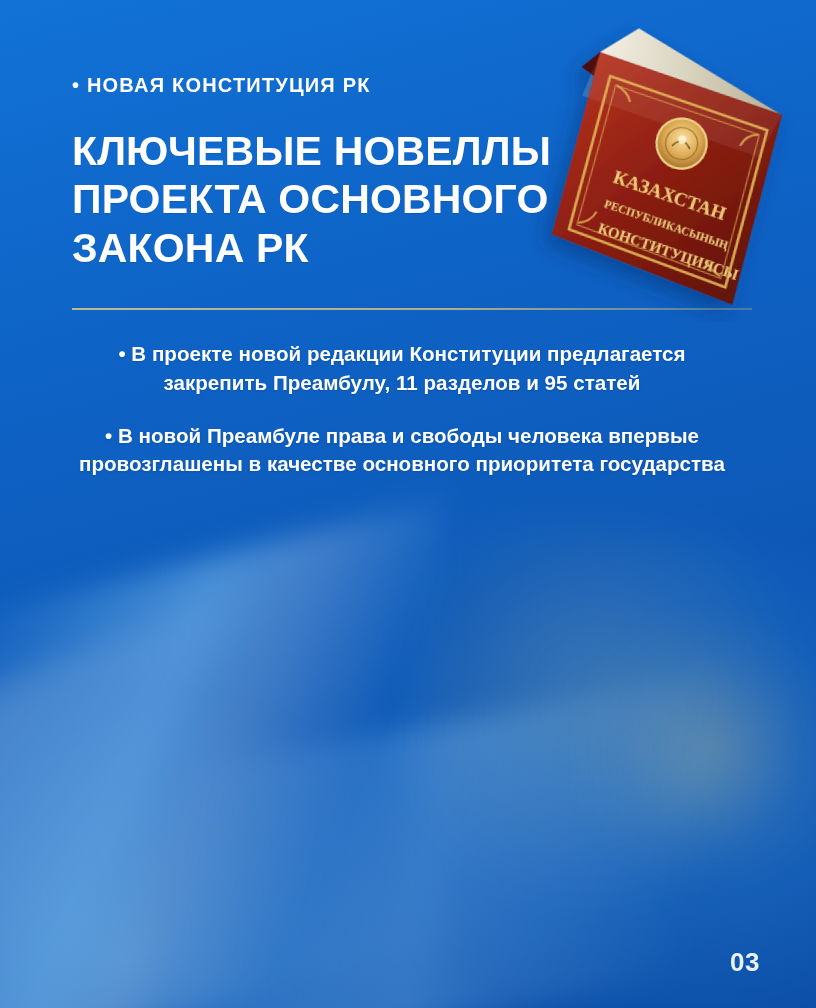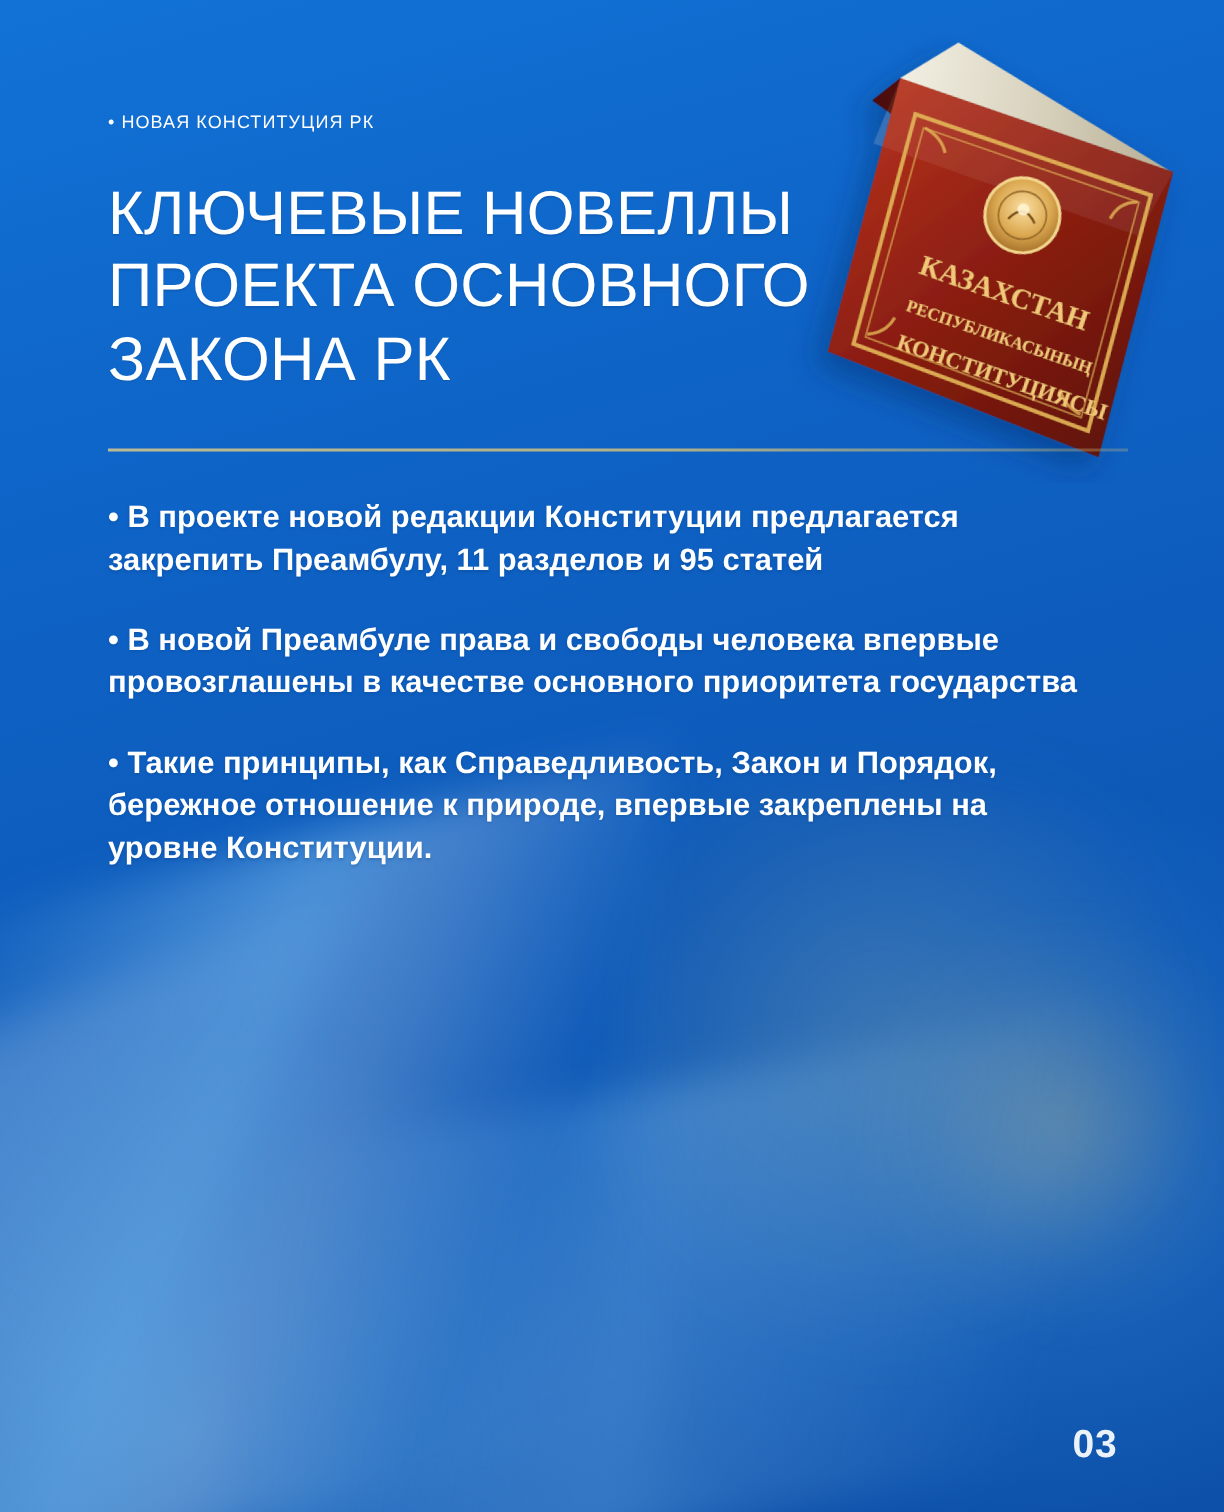--- a/index.html
+++ b/index.html
@@ -74,57 +74,57 @@
   }
 
   
   .content {
     position: relative;
     z-index: 4;
     padding: 74px 62px 0 72px;
     color: #ffffff;
   }
   .eyebrow {
-    font-size: 12px;
-    font-weight: 400;
+    font-size: 20px;
+    font-weight: 700;
     letter-spacing: 0.06em;
     color: #ffffff;
     margin-bottom: 30px;
   }
   .title {
     font-size: 41px;
     line-height: 1.18;
-    font-weight: 400;
+    font-weight: 700;
     letter-spacing: 0.004em;
     color: #ffffff;
     max-width: 540px;
     text-shadow: 0 1px 1px rgba(0,0,0,0.10);
   }
   .divider {
     margin: 36px 0 30px 0;
     height: 2px;
     width: 680px;
     background: linear-gradient(90deg, #d8c98a 0%, #cdbd7c 55%, rgba(205,189,124,0.35) 100%);
     opacity: .85;
   }
-  .bullets { max-width: 660px; }
+  .bullets { max-width: 660px; text-align: center; }
   .bullet {
     font-size: 20.6px;
     line-height: 1.38;
     font-weight: 650;
     color: #ffffff;
     margin-bottom: 25px;
     text-shadow: 0 1px 2px rgba(0,40,90,0.22);
   }
   .bullet:last-child { margin-bottom: 0; }
 
   .page-number {
     position: absolute;
     z-index: 5;
-    right: 71px;
+    right: 56px;
     bottom: 30px;
     font-size: 26px;
     font-weight: 700;
     color: rgba(255,255,255,0.92);
     letter-spacing: 0.02em;
   }
 </style>
 </head>
 <body>
 
@@ -195,17 +195,16 @@
   </svg>
 </div>
 
 <div class="content">
   <div class="eyebrow">• НОВАЯ КОНСТИТУЦИЯ РК</div>
   <h1 class="title">КЛЮЧЕВЫЕ НОВЕЛЛЫ ПРОЕКТА ОСНОВНОГО ЗАКОНА РК</h1>
   <div class="divider"></div>
   <div class="bullets">
     <p class="bullet">• В проекте новой редакции Конституции предлагается закрепить Преамбулу, 11 разделов и 95 статей</p>
     <p class="bullet">• В новой Преамбуле права и свободы человека впервые провозглашены в качестве основного приоритета государства</p>
-    <p class="bullet">• Такие принципы, как Справедливость, Закон и Порядок, бережное отношение к природе, впервые закреплены на уровне Конституции.</p>
   </div>
 </div>
 
 <div class="page-number">03</div>
 
 </body></html>

